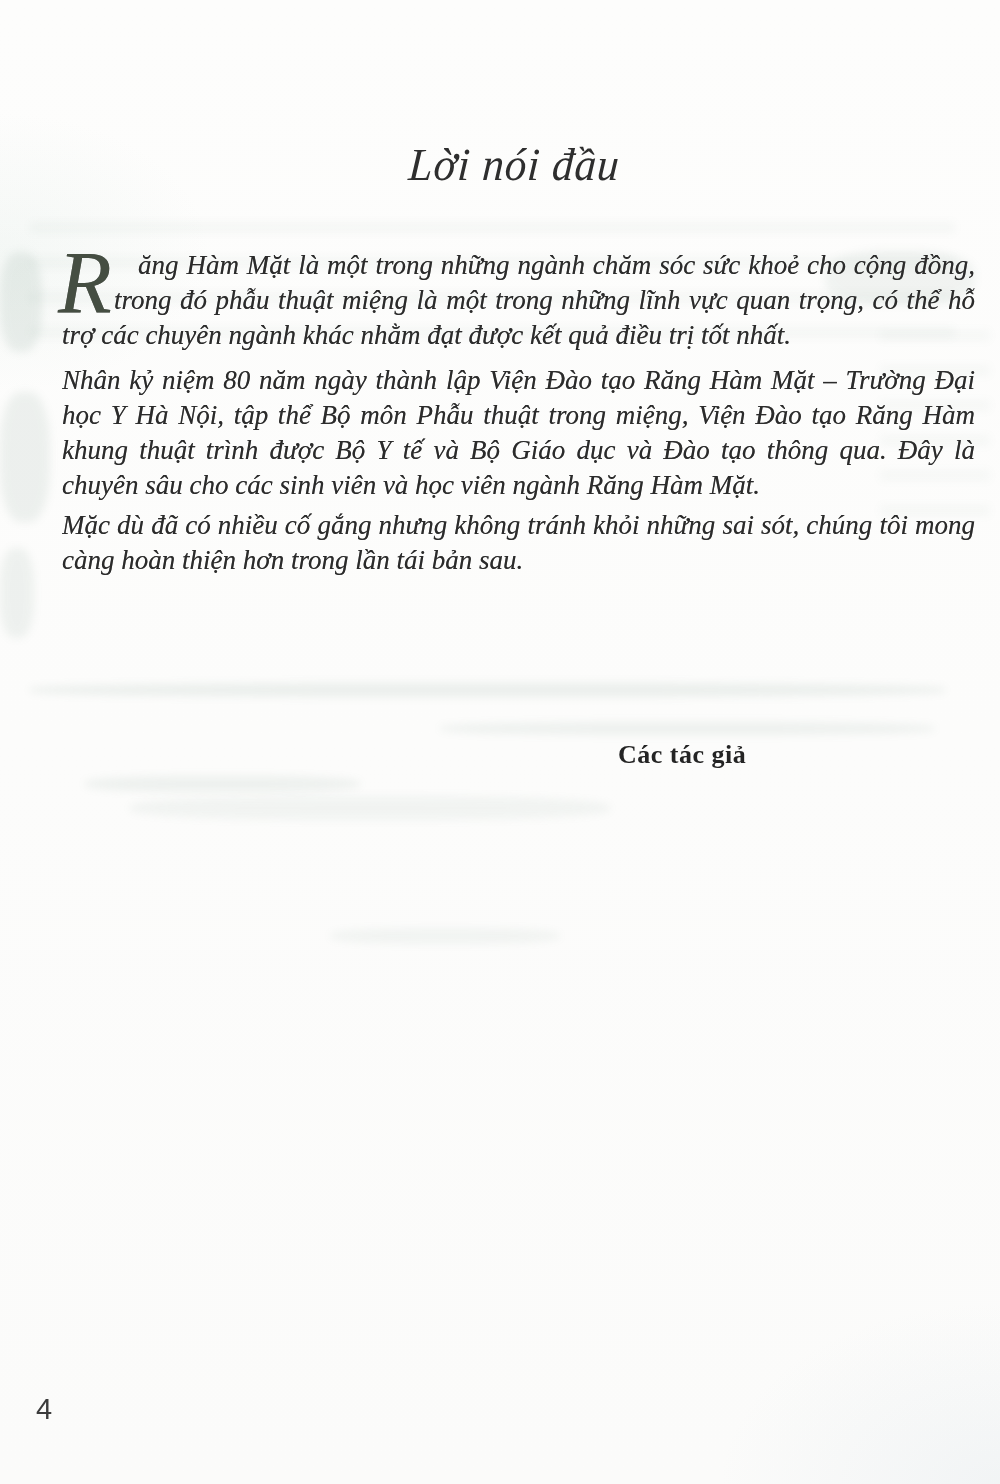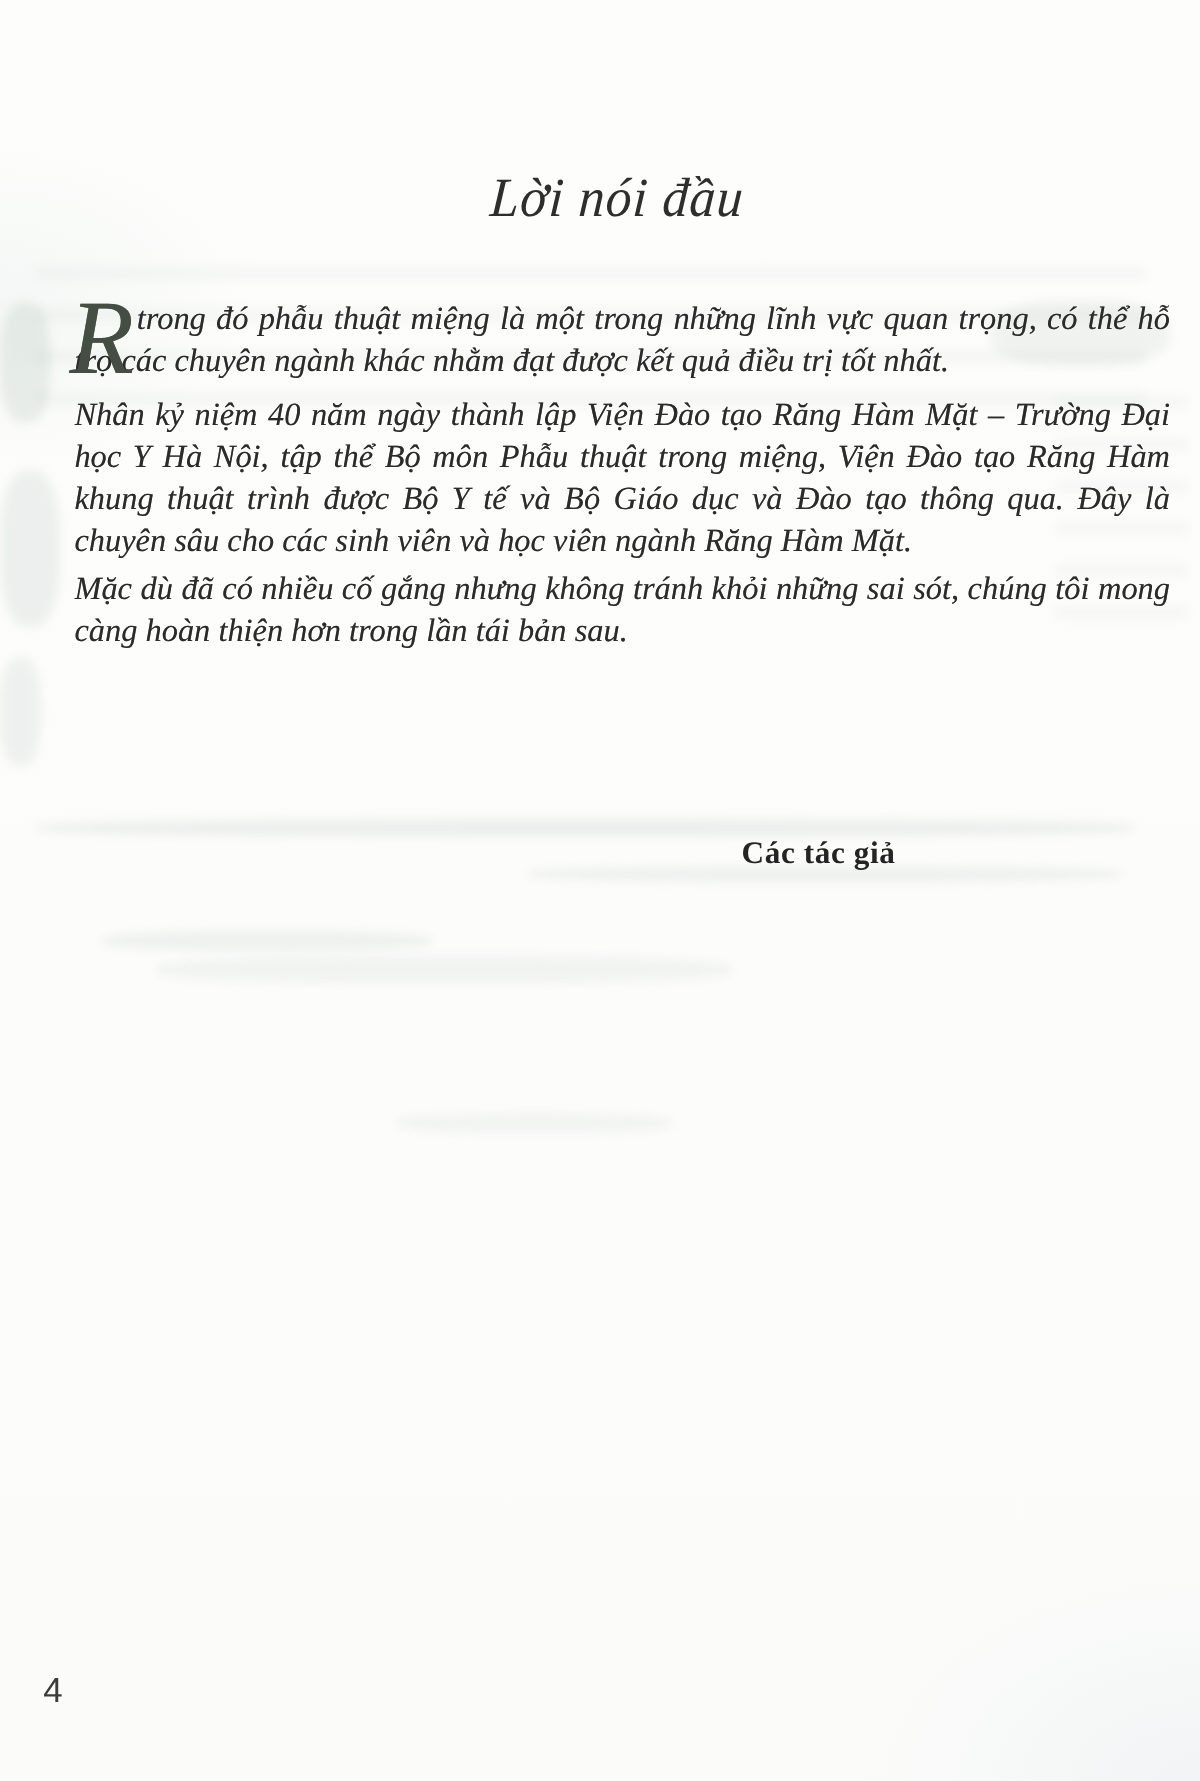--- a/index.html
+++ b/index.html
@@ -82,21 +82,21 @@
   .dropcap{
     position:absolute;
     left:-4px;top:-9px;
     font-size:88px;
     line-height:1;
     font-style:italic;
     color:var(--dropcap);
   }
   .signature{
     position:absolute;
-    left:618px;top:696px;
+    left:618px;top:740px;
     font-weight:bold;
     font-style:normal;
     font-size:26px;
     color:#242424;
     letter-spacing:0.5px;
   }
   .page-number{
     position:absolute;
     left:36px;top:1393px;
     font-family:"Liberation Sans","DejaVu Sans",sans-serif;
@@ -122,26 +122,27 @@
   <div class="smudge" style="left:330px;top:928px;width:230px;height:16px;opacity:0.08;"></div>
 
   <div class="title">
     <span class="inner">Lời nói đầu</span>
   </div>
 
   <div class="body-block">
 
     <div class="para">
       <span class="dropcap">R</span>
+      <div class="line indent1">ăng Hàm Mặt là một trong những ngành chăm sóc sức khoẻ cho cộng đồng,</div>
       <div class="line indent2">trong đó phẫu thuật miệng là một trong những lĩnh vực quan trọng, có thể hỗ</div>
       <div class="line last">trợ các chuyên ngành khác nhằm đạt được kết quả điều trị tốt nhất.</div>
     </div>
 
     <div class="para">
-      <div class="line">Nhân kỷ niệm 40 năm ngày thành lập Viện Đào tạo Răng Hàm Mặt – Trường Đại</div>
+      <div class="line">Nhân kỷ niệm 80 năm ngày thành lập Viện Đào tạo Răng Hàm Mặt – Trường Đại</div>
       <div class="line">học Y Hà Nội, tập thể Bộ môn Phẫu thuật trong miệng, Viện Đào tạo Răng Hàm</div>
       <div class="line">khung thuật trình được Bộ Y tế và Bộ Giáo dục và Đào tạo thông qua. Đây là</div>
       <div class="line last">chuyên sâu cho các sinh viên và học viên ngành Răng Hàm Mặt.</div>
     </div>
 
     <div class="para tight">
       <div class="line">Mặc dù đã có nhiều cố gắng nhưng không tránh khỏi những sai sót, chúng tôi mong</div>
       <div class="line last">càng hoàn thiện hơn trong lần tái bản sau.</div>
     </div>
 

